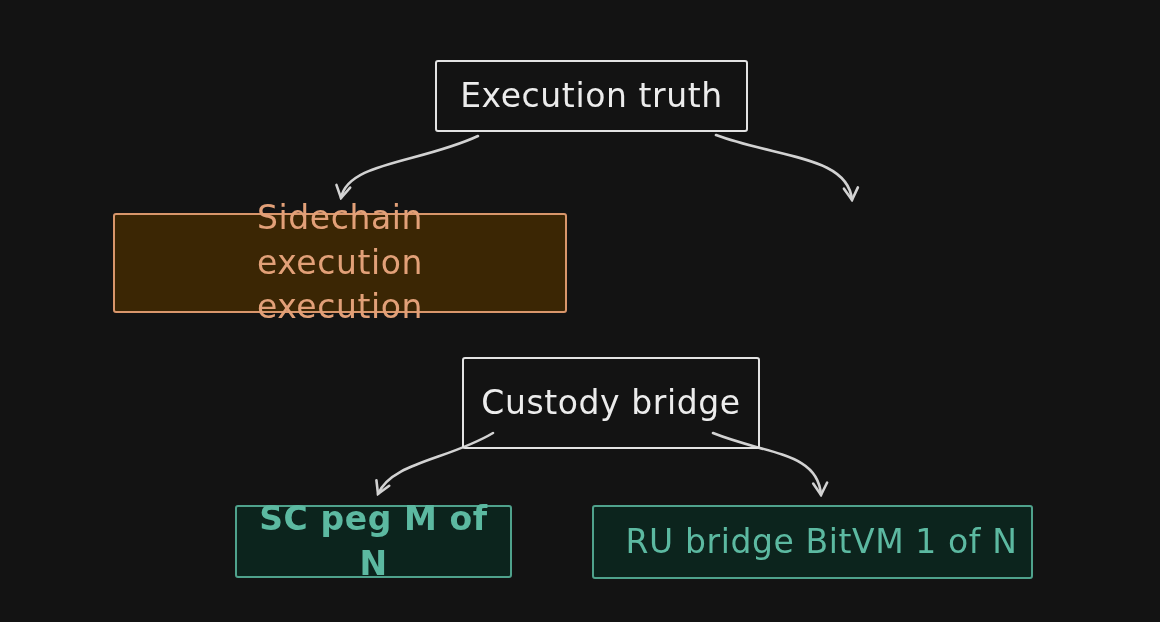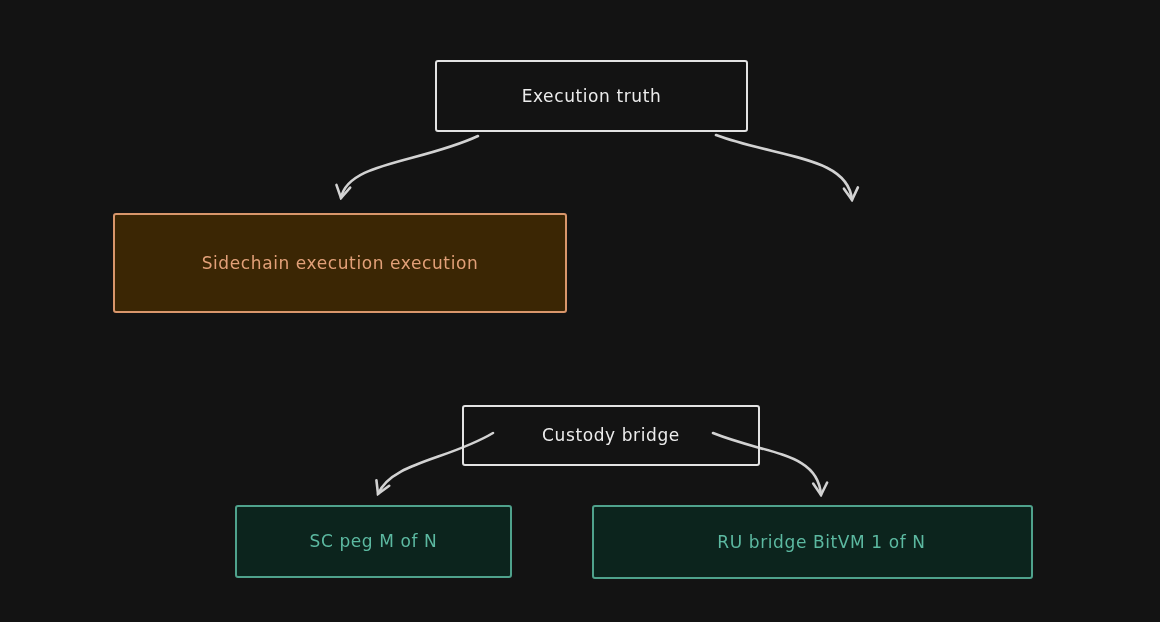--- a/index.html
+++ b/index.html
@@ -32,36 +32,36 @@
   }
   .node {
     position: absolute;
     box-sizing: border-box;
     border: 2.5px solid #e3e3e3;
     border-radius: 3px;
     display: flex;
     align-items: center;
     justify-content: center;
     text-align: center;
-    font-size: 17px;
+    font-size: 33px;
     letter-spacing: 0.6px;
     line-height: 1.35;
     cursor: default;
   }
   .node .label {
     display: inline-block;
     padding: 2px 8px;
   }
   
   .n-execution-truth      { left: 435px; top: 60px;  width: 313px; height: 72px;  }
   .n-sidechain-validators { left: 113px; top: 213px; width: 454px; height: 100px; }
   .n-sidechain-validators .label { max-width: 330px; }
   .n-rollup-proofs        { left: 648px; top: 212px; width: 395px; height: 59px;  }
-  .n-custody-bridge       { left: 462px; top: 357px; width: 298px; height: 61px; margin-top: 48px;  }
-  .n-sc-peg               { left: 235px; top: 505px; width: 277px; height: 73px;  }
+  .n-custody-bridge       { left: 462px; top: 357px; width: 298px; height: 92px;  }
+  .n-sc-peg               { left: 235px; top: 505px; width: 277px; height: 73px; font-weight: bold;  }
   .n-ru-bridge            { left: 592px; top: 505px; width: 441px; height: 74px;  }
 </style>
 </head>
 <body>
 
 <div class="canvas">
 
   <svg class="arrows" viewBox="0 0 1160 622" xmlns="http://www.w3.org/2000/svg">
     <defs>
       <marker id="ah" viewBox="-15 -9 17 18" refX="0" refY="0" markerWidth="17" markerHeight="18" markerUnits="userSpaceOnUse" orient="auto">

